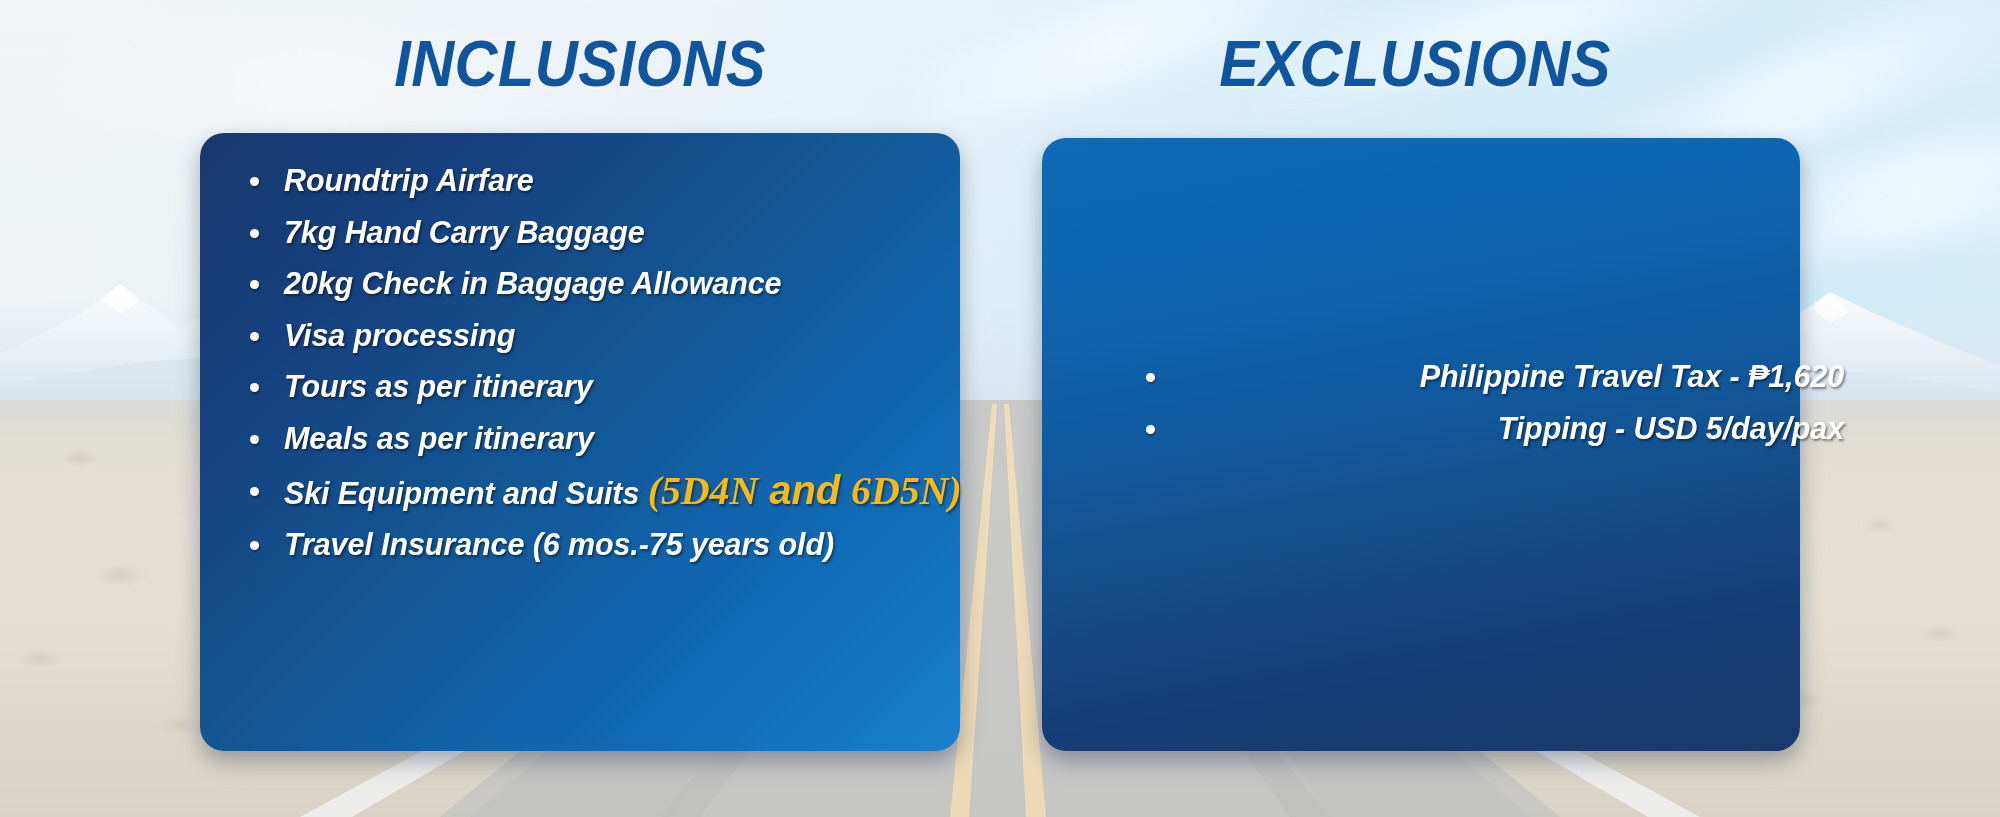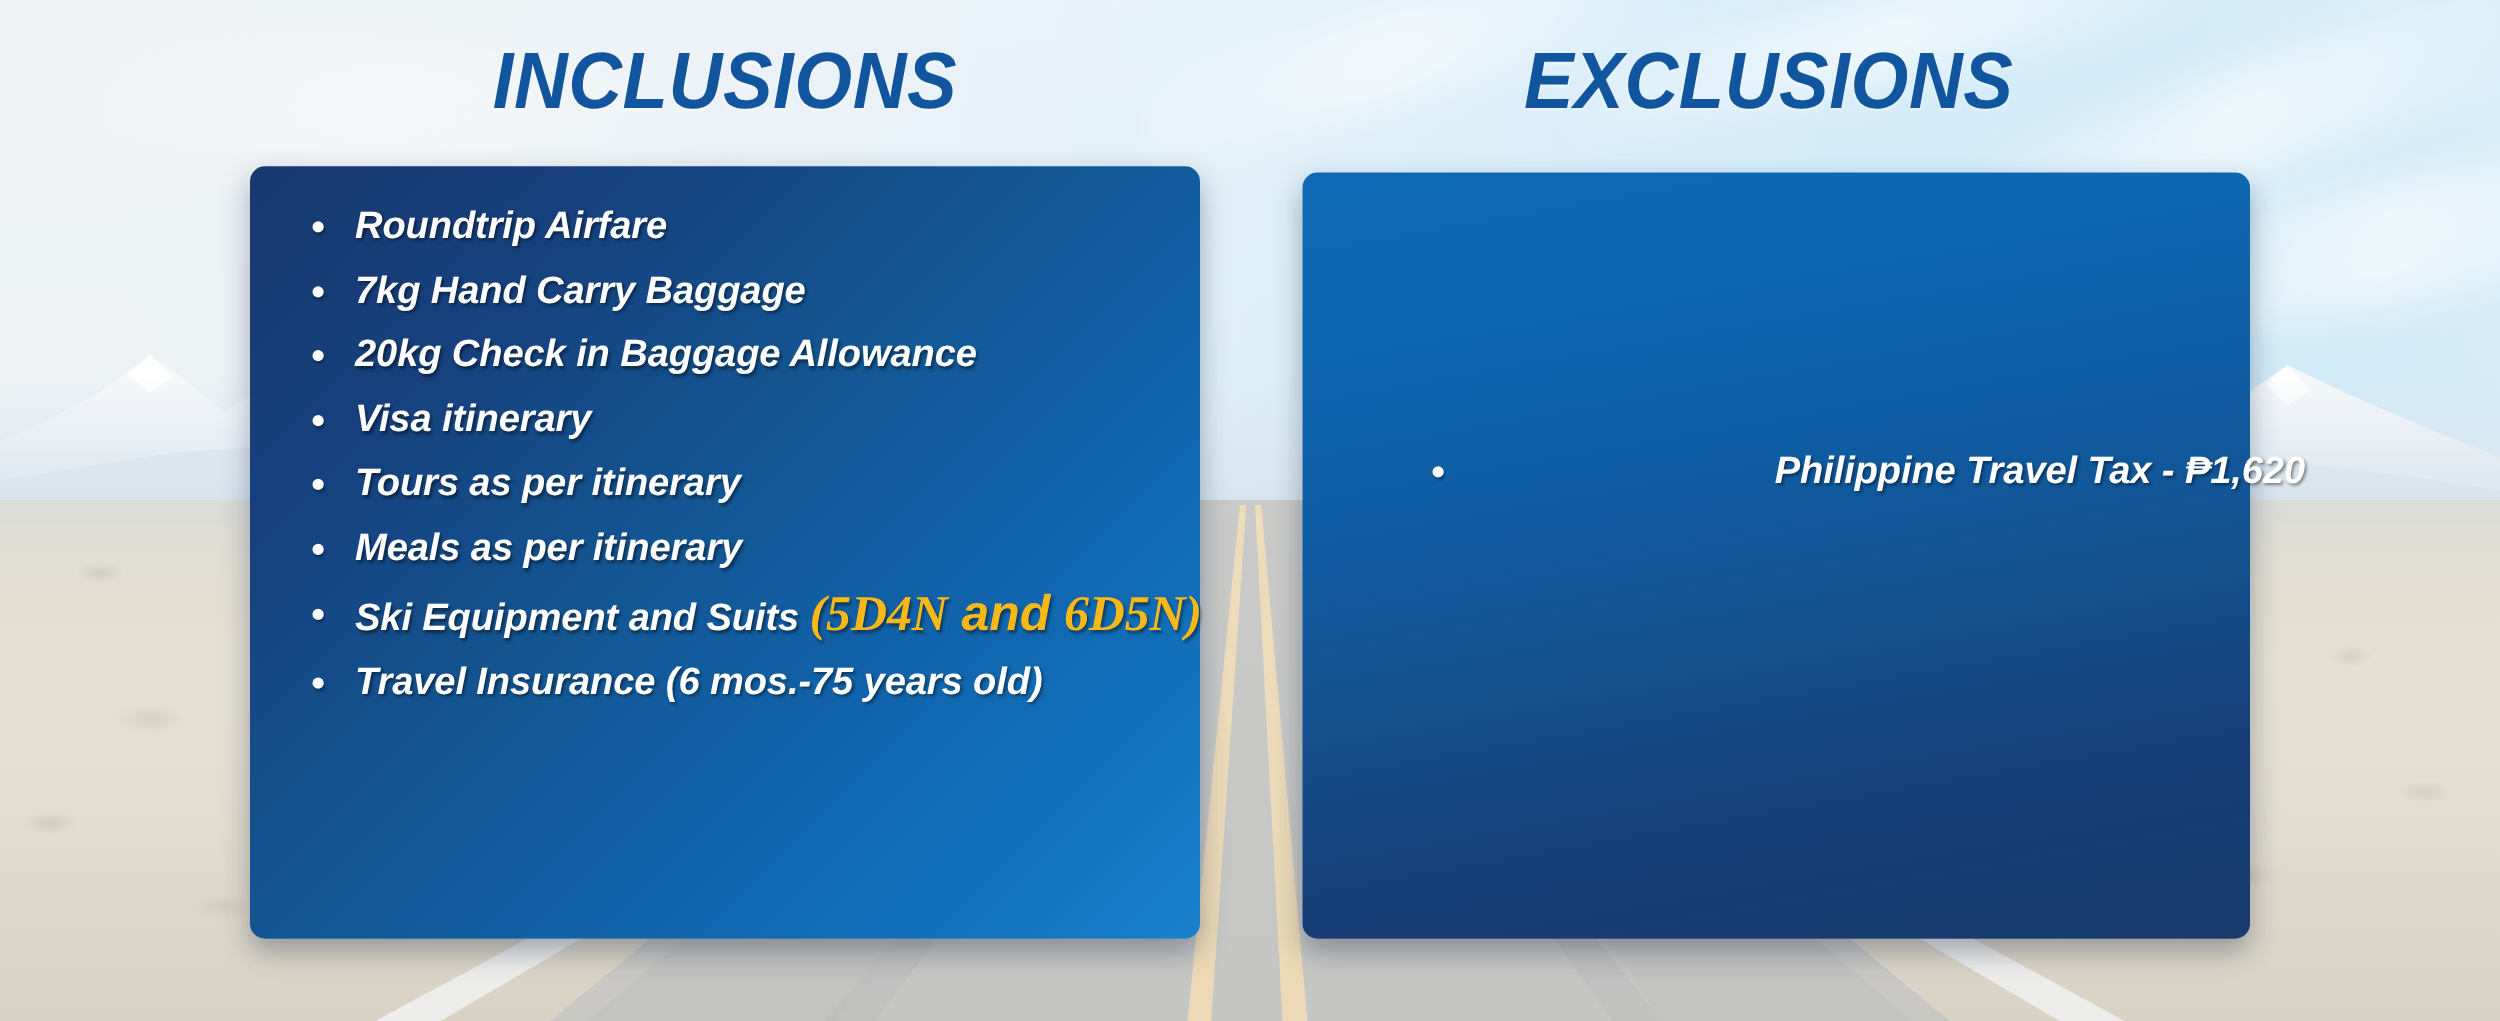--- a/index.html
+++ b/index.html
@@ -111,21 +111,21 @@
     transform:scaleX(.93);
     text-align:center;
     text-shadow:0 2px 3px rgba(255,255,255,.55);
     white-space:nowrap;
   }
   #heading-inclusions { left:200px; top:27px; width:760px; }
   #heading-exclusions { left:1030px; top:27px; width:770px; }
 
   .card {
     position:absolute;
-    border-radius:12px;
+    border-radius:24px;
     box-shadow:0 10px 22px rgba(20,40,70,.35);
   }
   #card-inclusions {
     left:200px; top:133px; width:760px; height:618px;
     background:linear-gradient(135deg,
       #18386e 0%, #16417e 22%, #135592 45%, #1163ab 66%, #1272bd 85%, #1a81cd 100%);
   }
   #card-exclusions {
     left:1042px; top:138px; width:758px; height:613px;
     background:linear-gradient(170deg,
@@ -234,28 +234,29 @@
 
     <h1 class="heading" id="heading-inclusions">INCLUSIONS</h1>
 
     <h1 class="heading" id="heading-exclusions">EXCLUSIONS</h1>
 
     <div class="card" id="card-inclusions">
       <ul class="list" id="list-inclusions">
           <li><span>Roundtrip Airfare</span></li>
           <li><span>7kg Hand Carry Baggage</span></li>
           <li><span>20kg Check in Baggage Allowance</span></li>
-          <li><span>Visa itinerary</span></li>
+          <li><span>Visa processing</span></li>
           <li><span>Tours as per itinerary</span></li>
           <li><span>Meals as per itinerary</span></li>
           <li><span>Ski Equipment and Suits </span><span class="hl">(5D4N<span class="and"> and </span>6D5N)</span></li>
           <li><span>Travel Insurance (6 mos.-75 years old)</span></li>
         </ul>
     </div>
 
     <div class="card" id="card-exclusions">
       <ul class="list" id="list-exclusions">
           <li><span>Philippine Travel Tax - ₱1,620</span></li>
+          <li><span>Tipping - USD 5/day/pax</span></li>
         </ul>
     </div>
 
   </div>
 </div>
 
 </body></html>

